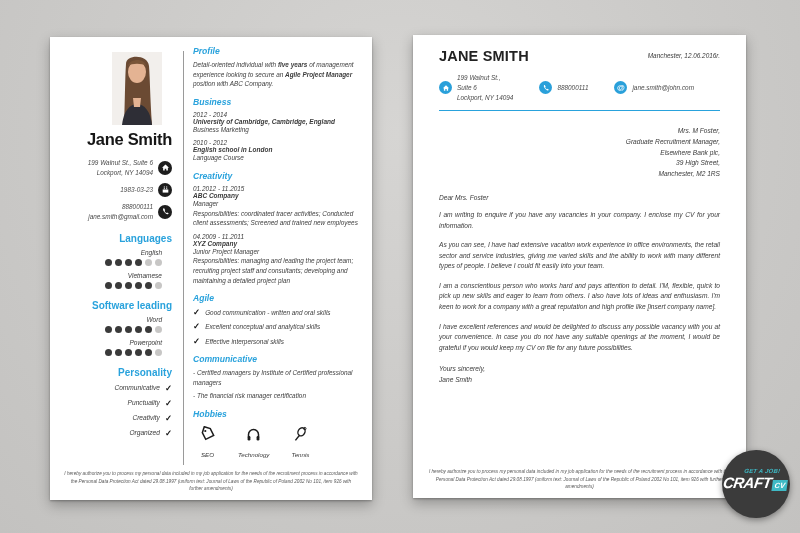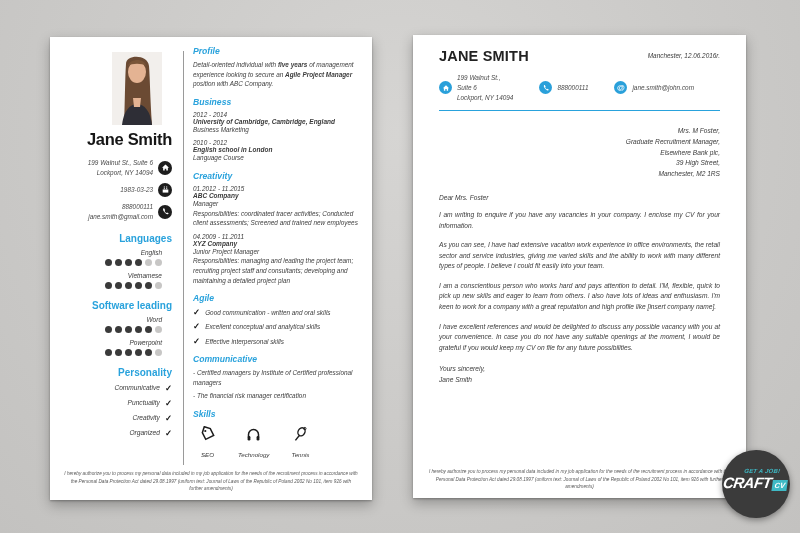--- a/index.html
+++ b/index.html
@@ -247,21 +247,21 @@
     </div>
     <div class="check-row">
       <span class="tick">✓</span>
       <span class="body-t">Effective interpersonal skills</span>
     </div>
 
     <div class="sec-h">Communicative</div>
     <div class="body-t cert-item">- Certified managers by Institute of Certified professional managers</div>
     <div class="body-t cert-item">- The financial risk manager certification</div>
 
-    <div class="sec-h">Skills</div>
+    <div class="sec-h">Hobbies</div>
     <div class="hobby-row">
       <div class="hobby">
         <span>
           <svg viewBox="0 0 17 17">
               <path d="M9.5 2.2 L14.8 7.5 L8.5 13.8 L3.2 8.5 L3.2 2.2 Z" fill="none" stroke="#1d1d1d" stroke-width="1.5" transform="rotate(18 9 8)"></path>
               <circle cx="6.3" cy="5" r="1.1" fill="#1d1d1d"></circle>
             </svg>
         </span>
         <span class="hobby-label">SEO</span>
       </div>

